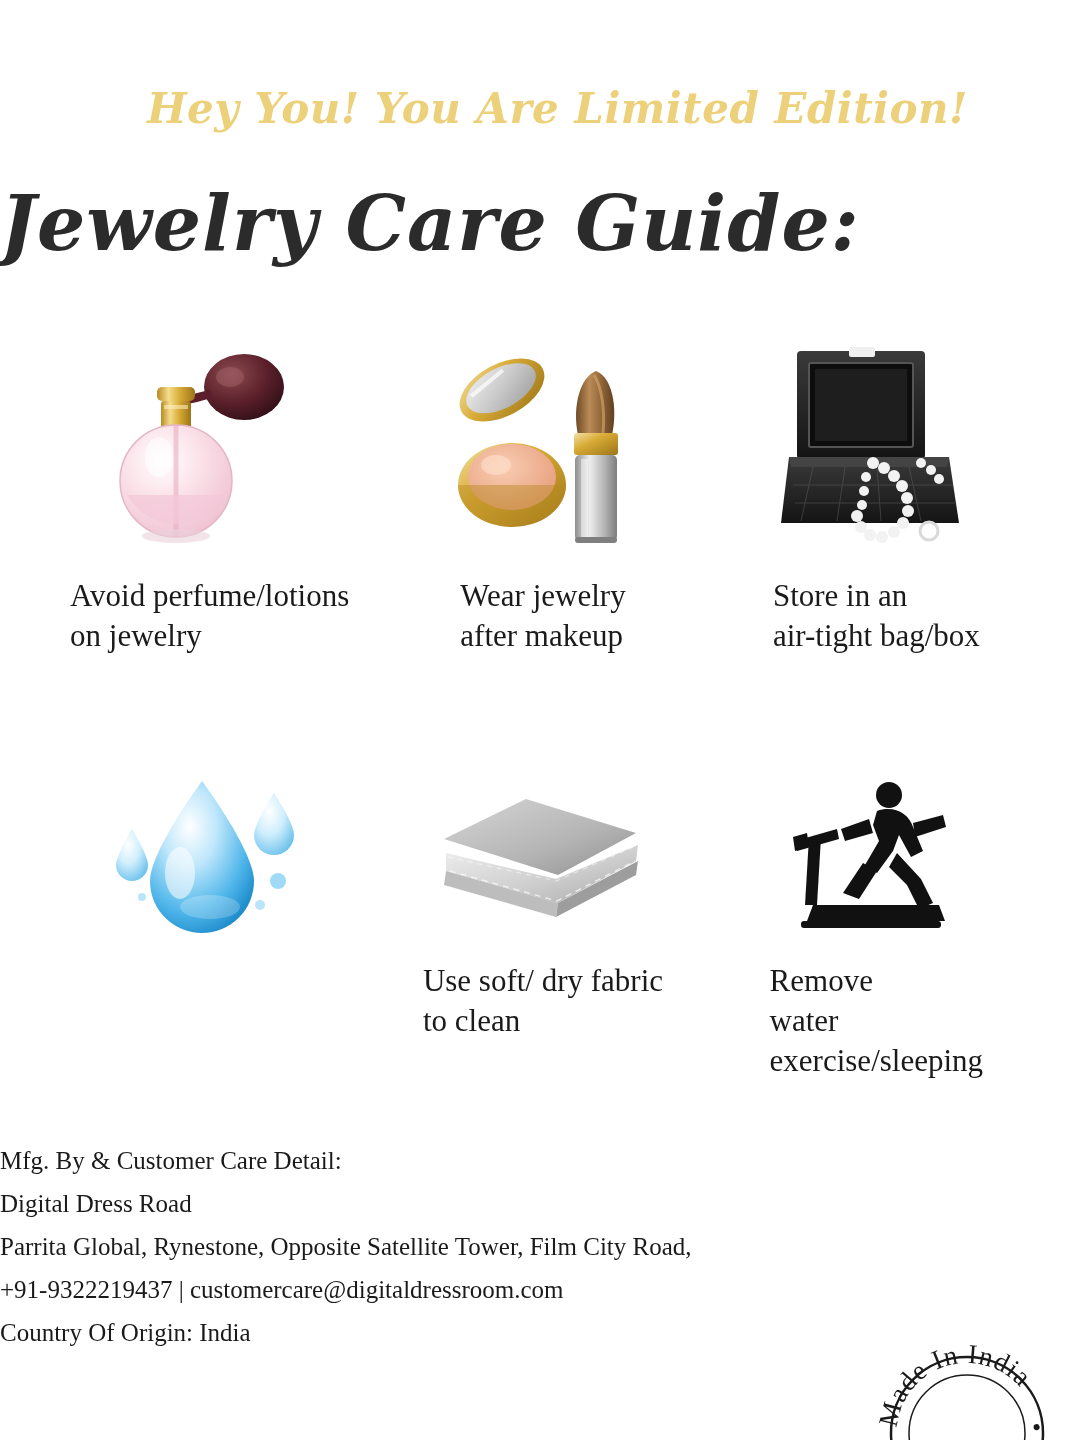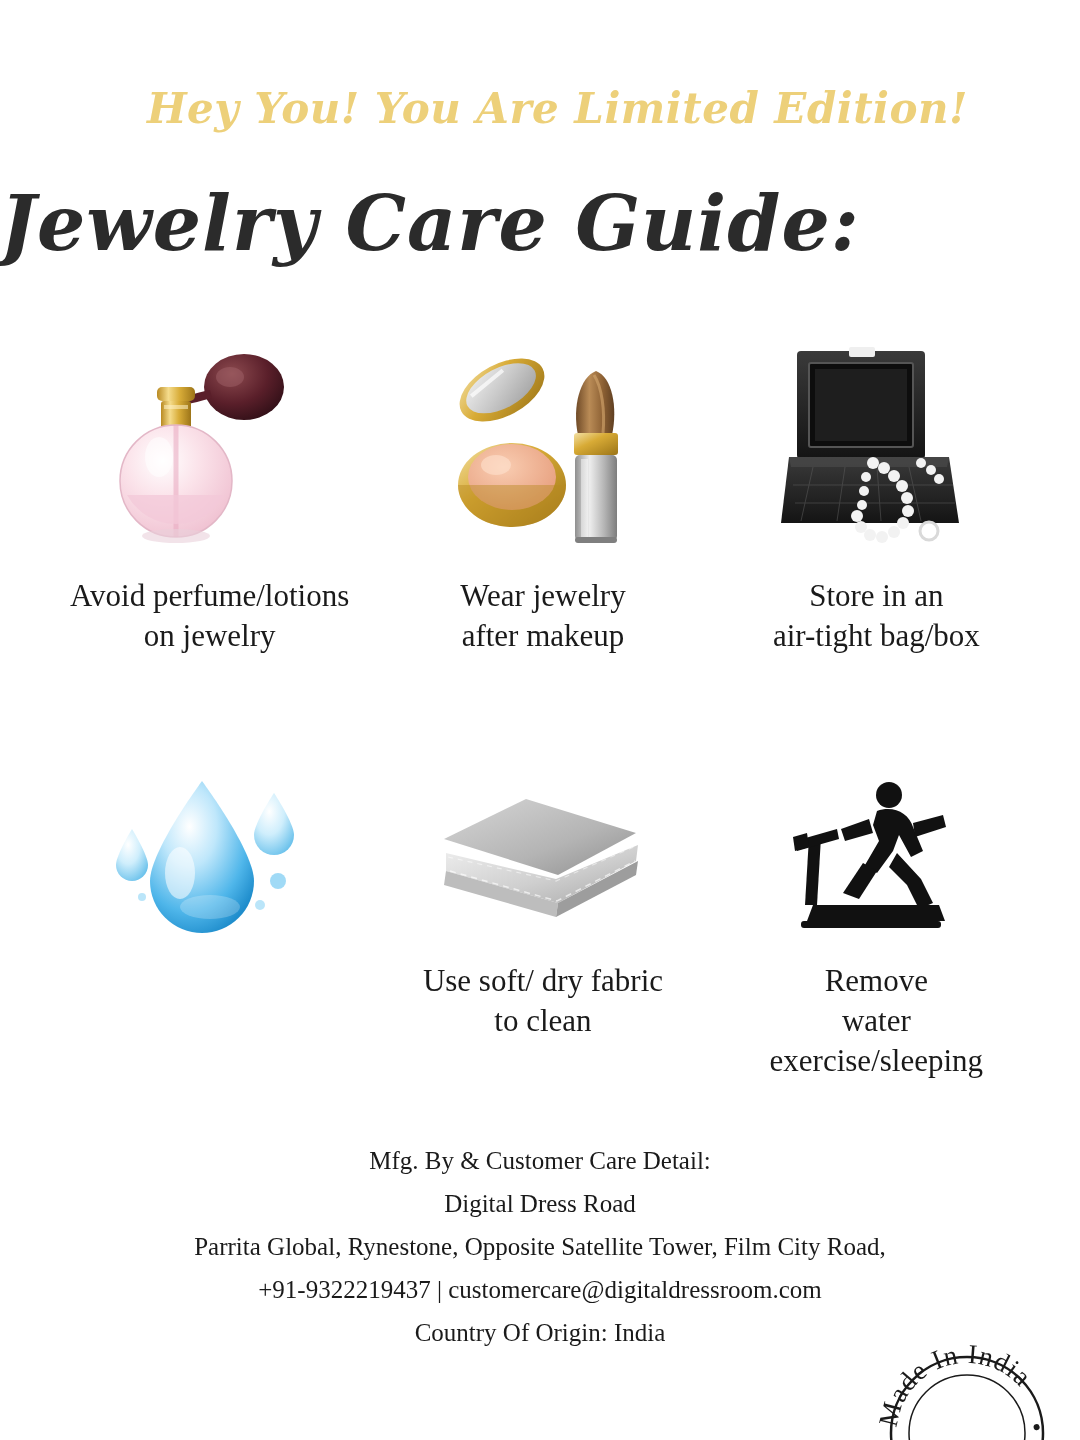--- a/index.html
+++ b/index.html
@@ -62,33 +62,32 @@
     align-items: center;
   }
   .icon-wrap {
     height: 230px;
     display: flex;
     align-items: flex-end;
     justify-content: center;
   }
   .cap {
     margin-top: 16px;
-    text-align: center;
     font-family: "Liberation Serif", serif;
     font-size: 31px;
     line-height: 1.3;
     color: #1a1a1a;
     max-width: 330px;
     margin-left: 6px;
   }
 
   
   .footer {
     margin-top: 58px;
-    text-align: center;
+    text-align: left;
     font-family: "Liberation Serif", serif;
     font-size: 25px;
     line-height: 1.72;
     color: #1a1a1a;
   }
 
   
   .stamp {
     position: absolute;
     right: 20px;

